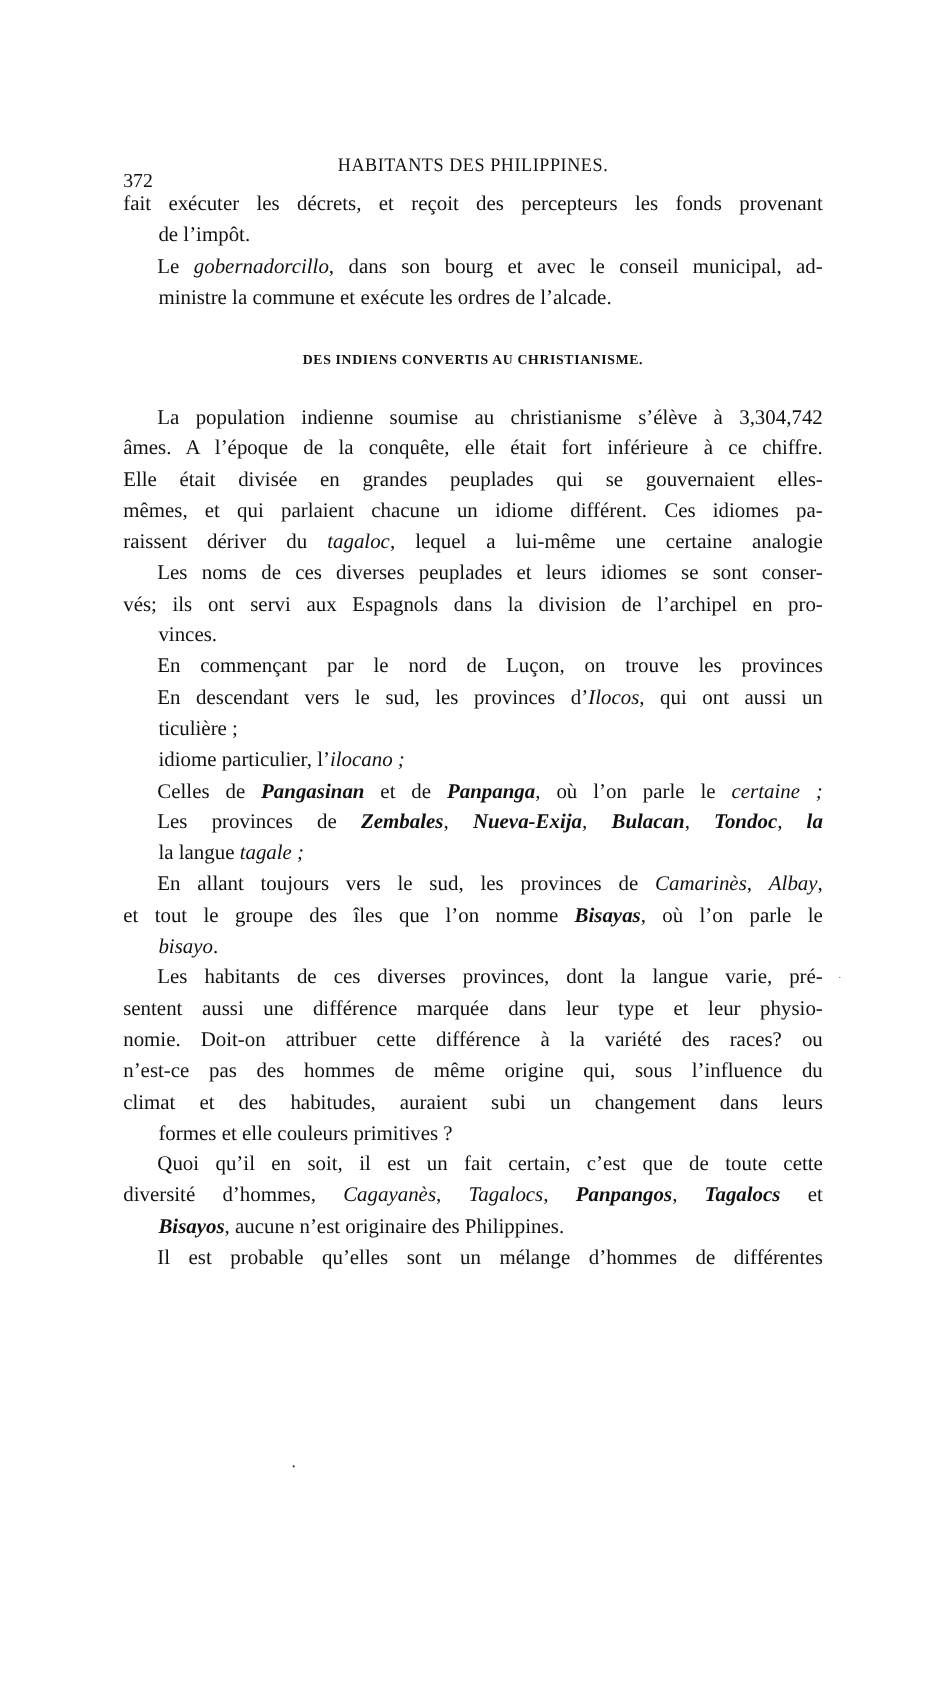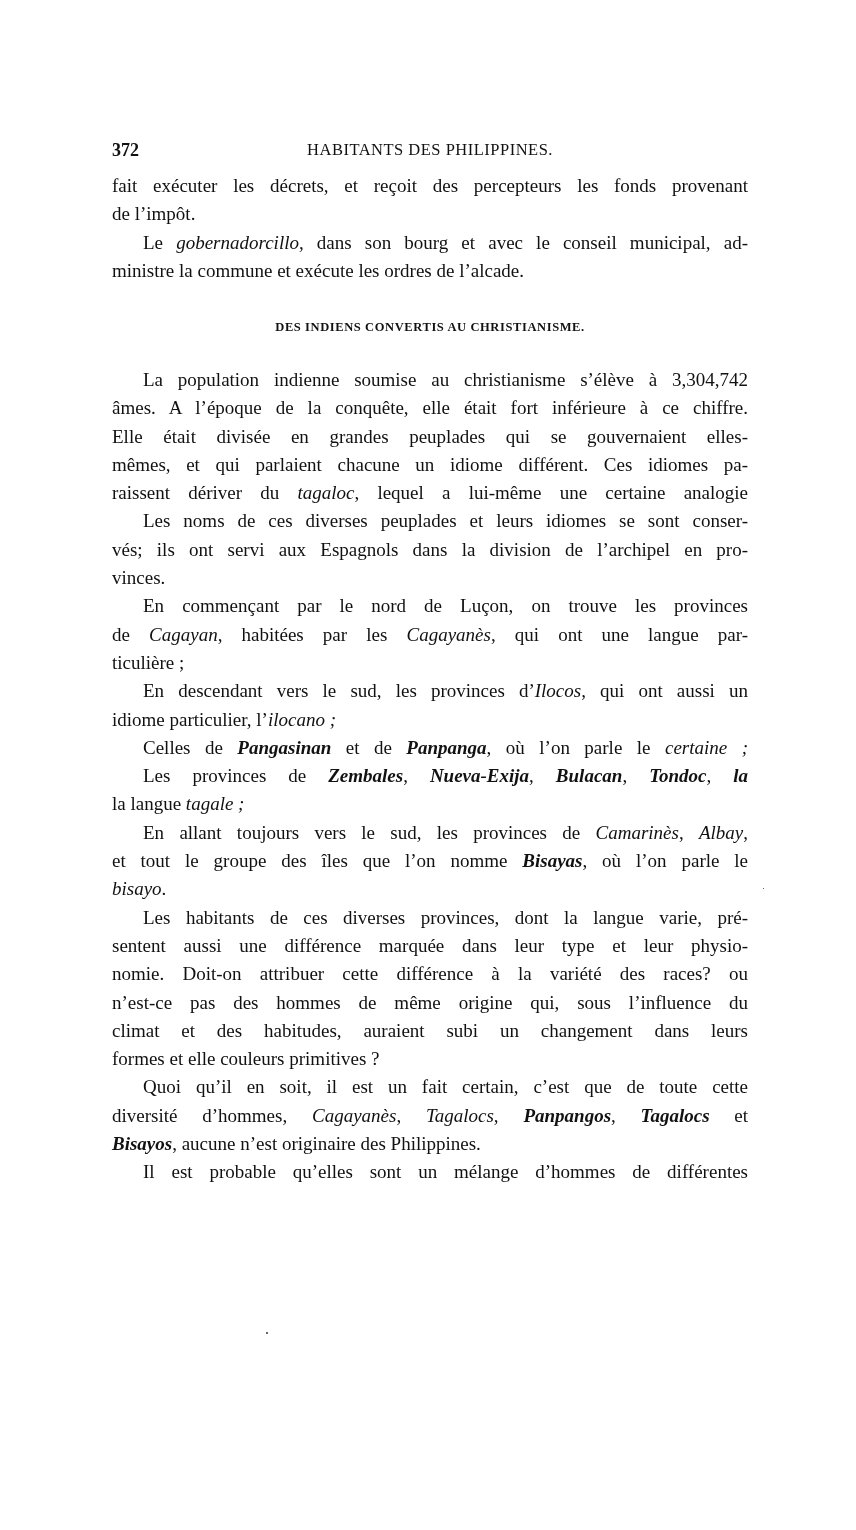--- a/index.html
+++ b/index.html
@@ -26,22 +26,22 @@
       top: 138px;
       left: 0;
       width: 636px;
       height: 24px;
       font-size: 18px;
       line-height: 24px;
     }
     .page-number {
       position: absolute;
       left: 0;
-      top: 0;
-      font-weight: bold;
+      top: 14px;
+      font-weight: normal;
     }
     .running-title {
       position: absolute;
       left: 0;
       right: 0;
       text-align: center;
       letter-spacing: 0.5px;
       font-size: 16.5px;
       transform: scaleY(1.05);
     }
@@ -56,20 +56,21 @@
     }
     .line {
       display: block;
       text-align: justify;
       text-align-last: justify;
       white-space: nowrap;
       overflow: visible;
     }
     .line.last {
       text-align-last: left;
+      margin-left: 32px;
     }
     .line.indent { padding-left: 31px; }
     .section-heading {
       position: absolute;
       top: 318px;
       left: 0;
       width: 636px;
       text-align: center;
       font-size: 12.5px;
       font-weight: bold;
@@ -111,24 +112,23 @@
     <span class="line"><span>âmes. A l’époque de la conquête, elle était fort inférieure à ce chiffre.</span></span>
     <span class="line"><span>Elle était divisée en grandes peuplades qui se gouvernaient elles-</span></span>
     <span class="line"><span>mêmes, et qui parlaient chacune un idiome différent. Ces idiomes pa-</span></span>
     <span class="line"><span>raissent dériver du </span><i>tagaloc</i><span>, lequel a lui-même une certaine analogie</span></span>
 
     <span class="line indent"><span>Les noms de ces diverses peuplades et leurs idiomes se sont conser-</span></span>
     <span class="line"><span>vés; ils ont servi aux Espagnols dans la division de l’archipel en pro-</span></span>
     <span class="line last"><span>vinces.</span></span>
 
     <span class="line indent"><span>En commençant par le nord de Luçon, on trouve les provinces</span></span>
-    <span class="line"><span>de </span><i>Cagayan</i><span>, habitées par les </span><i>Cagayanès</i><span>, qui ont une langue par-</span></span>
+    <span class="line indent"><span>En descendant vers le sud, les provinces d’</span><i>Ilocos</i><span>, qui ont aussi un</span></span>
+
     <span class="line last"><span>ticulière ;</span></span>
-
-    <span class="line indent"><span>En descendant vers le sud, les provinces d’</span><i>Ilocos</i><span>, qui ont aussi un</span></span>
     <span class="line last"><span>idiome particulier, l’</span><i>ilocano ;</i></span>
 
     <span class="line indent"><span>Celles de </span><i class="bi">Pangasinan</i><span> et de </span><i class="bi">Panpanga</i><span>, où l’on parle le </span><i>certaine ;</i></span>
 
     <span class="line indent"><span>Les provinces de </span><i class="bi">Zembales</i><span>, </span><i class="bi">Nueva-Exija</i><span>, </span><i class="bi">Bulacan</i><span>, </span><i class="bi">Tondoc</i><span>, </span><i class="bi">la</i></span>
     <span class="line last"><span>la langue </span><i>tagale ;</i></span>
 
     <span class="line indent"><span>En allant toujours vers le sud, les provinces de </span><i>Camarinès</i><span>, </span><i>Albay</i><span>,</span></span>
     <span class="line"><span>et tout le groupe des îles que l’on nomme </span><i class="bi">Bisayas</i><span>, où l’on parle le</span></span>
     <span class="line last"><i>bisayo</i><span>.</span></span>

